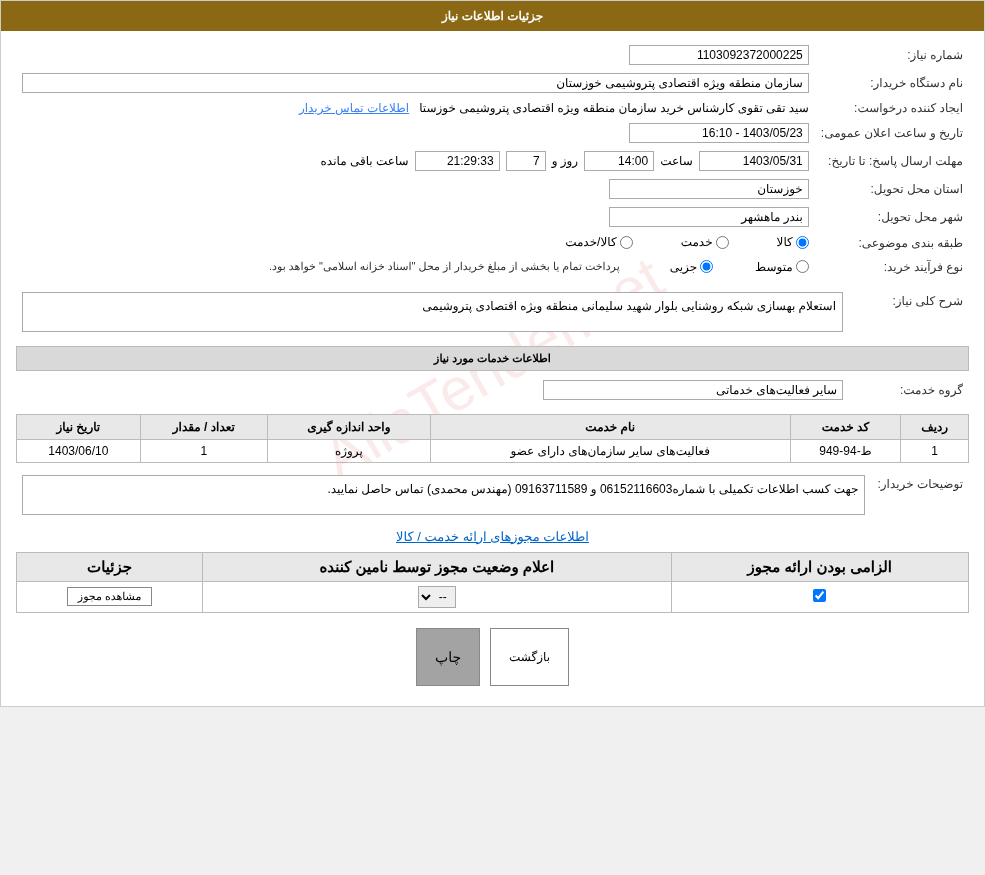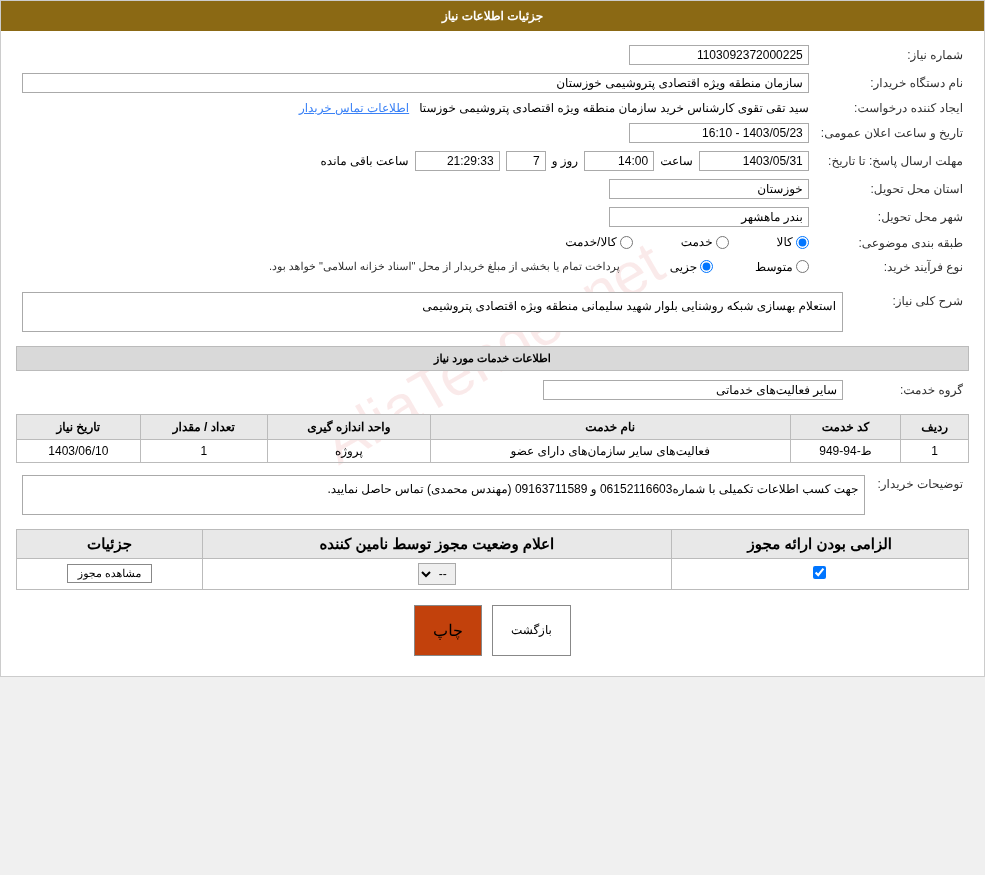--- a/index.html
+++ b/index.html
@@ -150,31 +150,31 @@
     }
     .btn-view {
       background: #fff;
       border: 1px solid #888;
       padding: 2px 10px;
       cursor: pointer;
       font-size: 11px;
       font-family: Tahoma, Arial, sans-serif;
     }
     .btn-print {
-      background: #c2410c;
+      background: #a3a3a3;
       border: 1px solid #888;
       padding: 15px 18px;
       cursor: pointer;
-      font-size: 16px;
+      font-size: 14px;
       font-family: Tahoma, Arial, sans-serif;
     }
     .btn-back {
       background: #fff;
       border: 1px solid #888;
-      padding: 11px 18px;
+      padding: 21px 18px;
       cursor: pointer;
       font-size: 12px;
       font-family: Tahoma, Arial, sans-serif;
     }
     .buttons-row {
       text-align: center;
       margin: 15px 0 10px 0;
       display: flex;
       justify-content: center;
       gap: 10px;
@@ -369,20 +369,21 @@
             <tr>
           <td class="label-cell" style="vertical-align:top; padding-top:6px; width:90px;">توضیحات خریدار:</td>
           <td>
             <div class="description-box">جهت کسب اطلاعات تکمیلی با شماره06152116603 و 09163711589 (مهندس محمدی) تماس حاصل نمایید.</div>
           </td>
         </tr>
       </tbody>
         </table>
 
       <div class="permissions-section">
+        <div class="permissions-title">اطلاعات مجوزهای ارائه خدمت / کالا</div>
         <table class="perm-table">
           <thead>
             <tr>
               <th>الزامی بودن ارائه مجوز</th>
               <th>اعلام وضعیت مجوز توسط نامین کننده</th>
               <th>جزئیات</th>
             </tr>
           </thead>
           <tbody>
             <tr>

